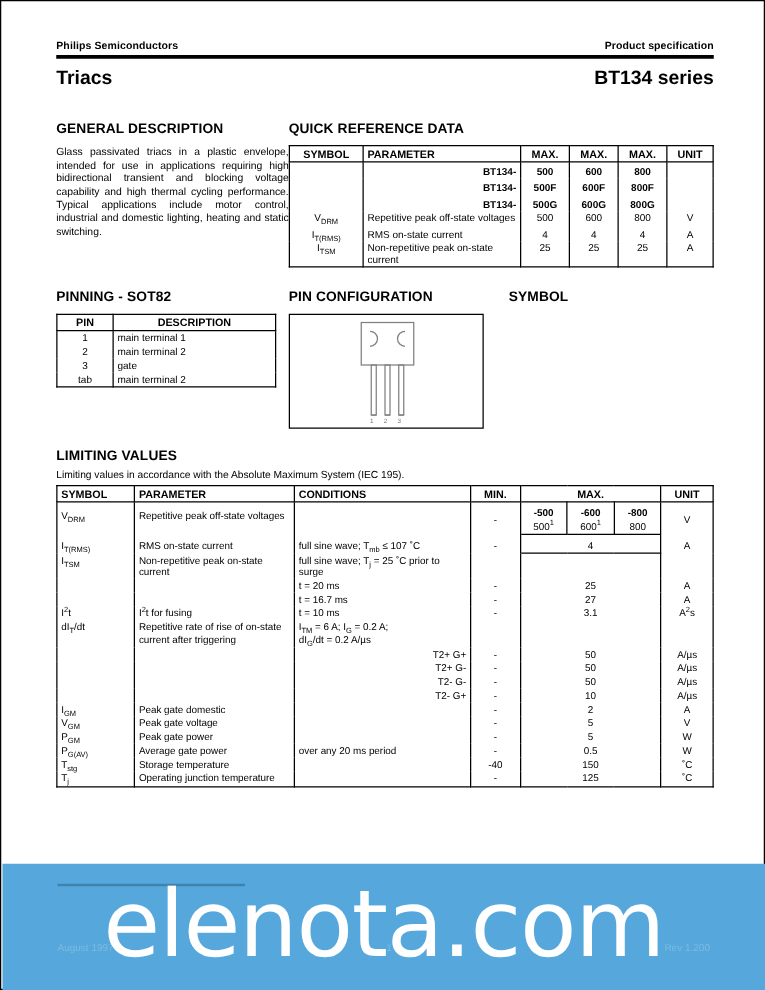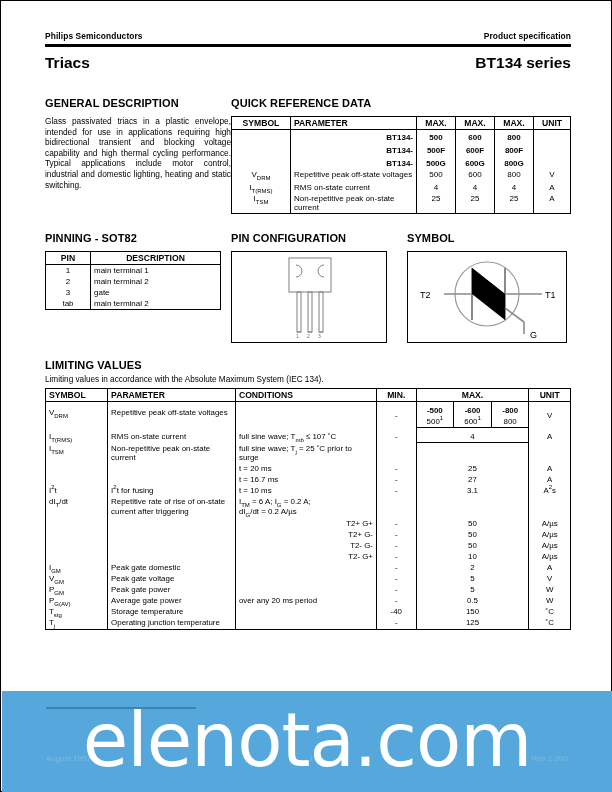--- a/index.html
+++ b/index.html
@@ -333,51 +333,28 @@
               <line x1="87" y1="80" x2="91" y2="80" stroke="#808080" stroke-width="1"></line>
               <text x="64" y="86" font-size="5" fill="#707070" font-family="Liberation Sans, sans-serif">1</text>
               <text x="75" y="86" font-size="5" fill="#707070" font-family="Liberation Sans, sans-serif">2</text>
               <text x="86" y="86" font-size="5" fill="#707070" font-family="Liberation Sans, sans-serif">3</text>
             </svg>
           </div>
         </div>
 
         <div>
           <div class="sec-h">SYMBOL</div>
-          <div class="figbox fig-symbol">
-            <svg width="158" height="90" viewBox="0 0 158 90">
-              <circle cx="79" cy="42" r="32" fill="none" stroke="#9a9a9a" stroke-width="1.2"></circle>
-
-              <line x1="36" y1="42" x2="79" y2="42" stroke="#8a8a8a" stroke-width="1.6"></line>
-              <line x1="79" y1="42" x2="134" y2="42" stroke="#8a8a8a" stroke-width="1.6"></line>
-
-              <line x1="64" y1="16" x2="64" y2="68" stroke="#8a8a8a" stroke-width="2"></line>
-
-              <line x1="97" y1="16" x2="97" y2="68" stroke="#8a8a8a" stroke-width="2"></line>
-
-              <polygon points="64,16 64,42 97,42" fill="#000"></polygon>
-              <polygon points="64,16 97,42 64,42" fill="#000"></polygon>
-
-              <polygon points="97,68 97,42 64,42" fill="#000"></polygon>
-
-              <line x1="97" y1="56" x2="116" y2="70" stroke="#8a8a8a" stroke-width="1.6"></line>
-              <line x1="116" y1="70" x2="116" y2="82" stroke="#8a8a8a" stroke-width="1.6"></line>
-              <text x="12" y="46" font-size="9" fill="#000" font-family="Liberation Sans, sans-serif">T2</text>
-              <text x="137" y="46" font-size="9" fill="#000" font-family="Liberation Sans, sans-serif">T1</text>
-              <text x="122" y="86" font-size="9" fill="#000" font-family="Liberation Sans, sans-serif">G</text>
-            </svg>
-          </div>
         </div>
 
       </div>
     </div>
 
     <div style="margin-top:16px;">
       <div class="sec-h" style="margin-bottom:4px;">LIMITING VALUES</div>
-      <div class="lv-intro">Limiting values in accordance with the Absolute Maximum System (IEC 134).</div>
+      <div class="lv-intro">Limiting values in accordance with the Absolute Maximum System (IEC 195).</div>
 
       <table class="bordered lv">
         <thead>
           <tr>
             <th class="c-sym">SYMBOL</th>
             <th class="c-par">PARAMETER</th>
             <th class="c-cond">CONDITIONS</th>
             <th class="c-min ctr">MIN.</th>
             <th class="ctr" colspan="3">MAX.</th>
             <th class="c-unit ctr">UNIT</th>

